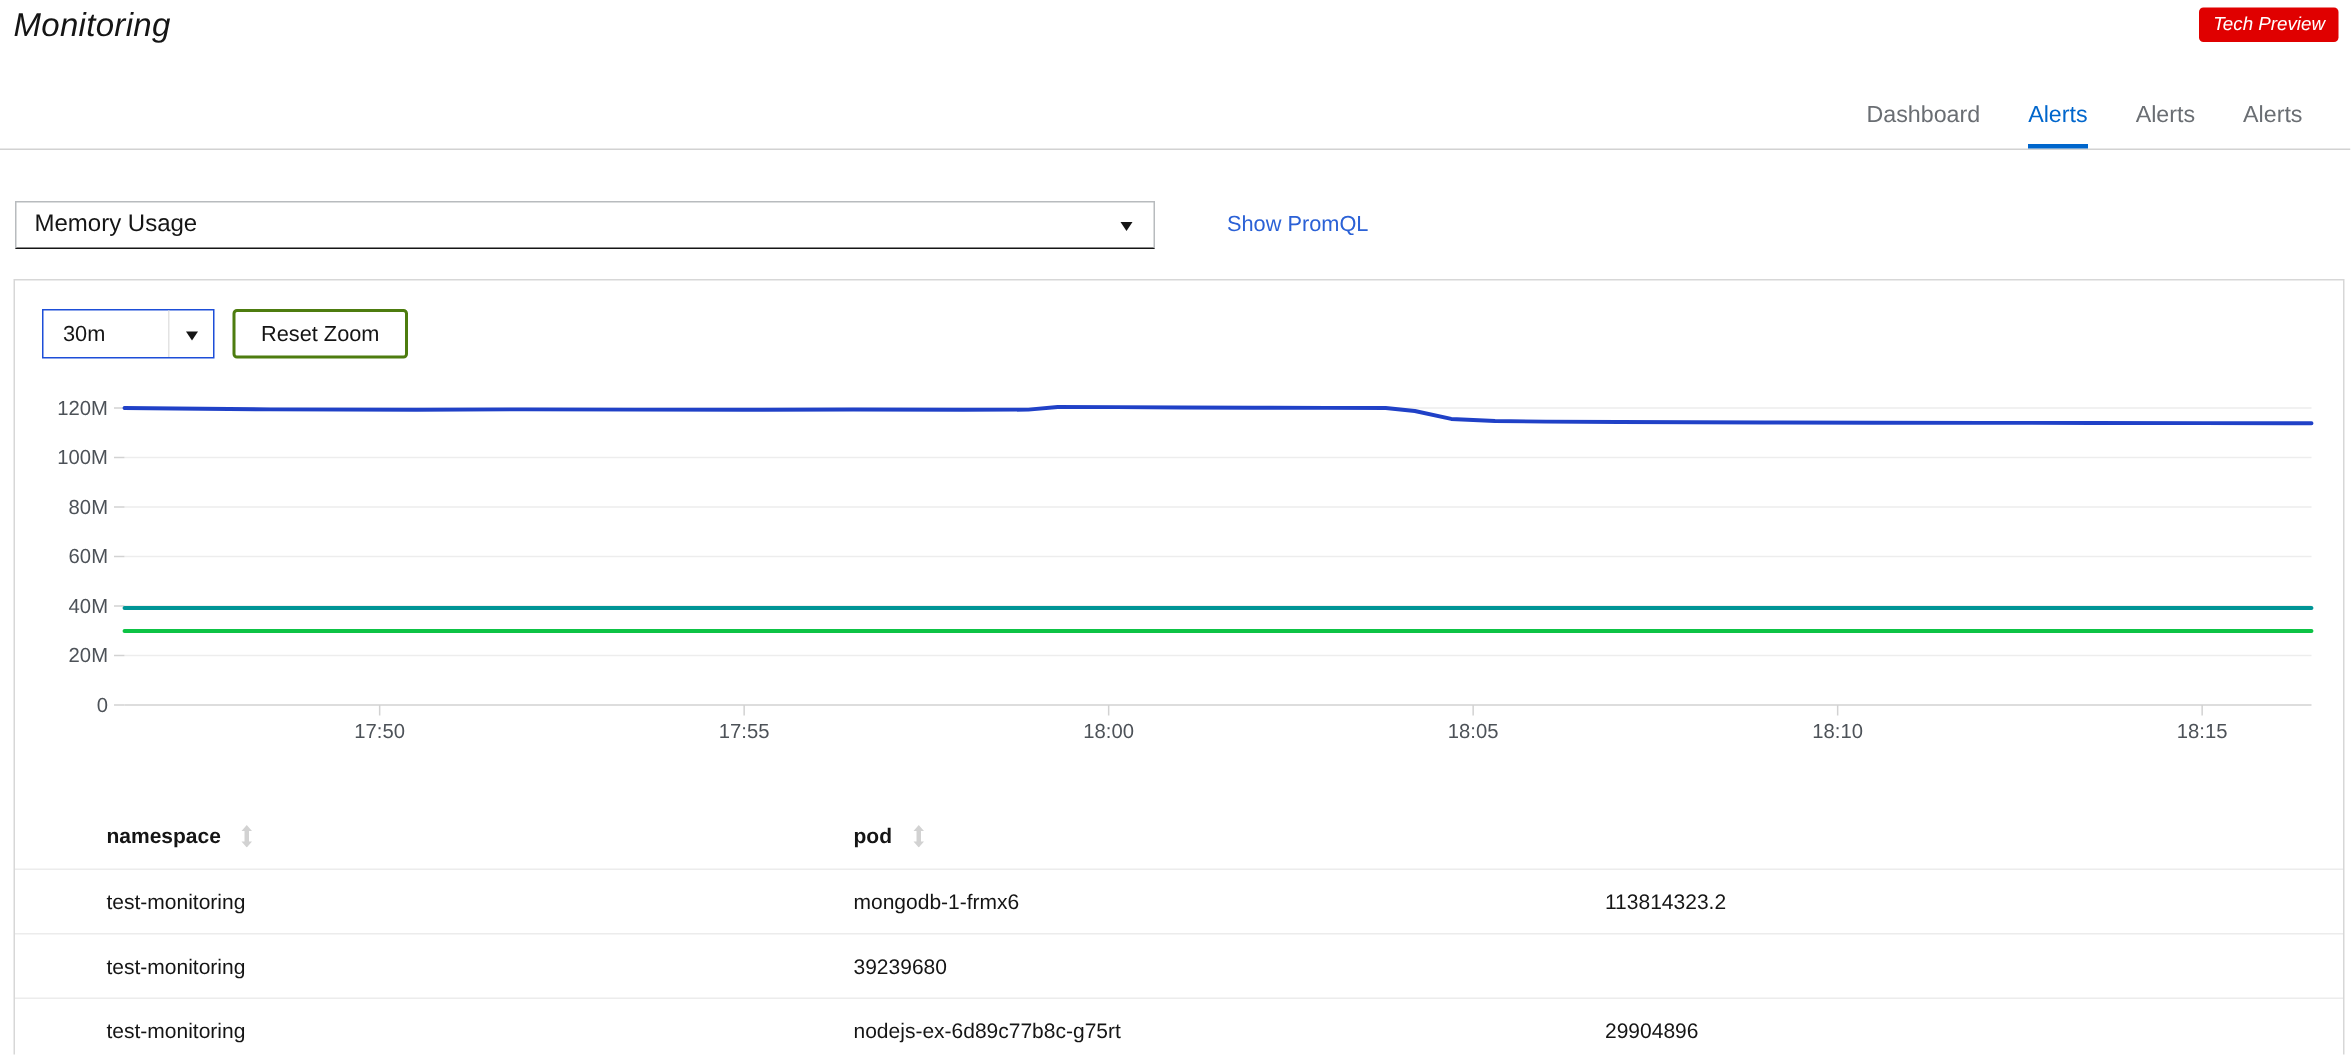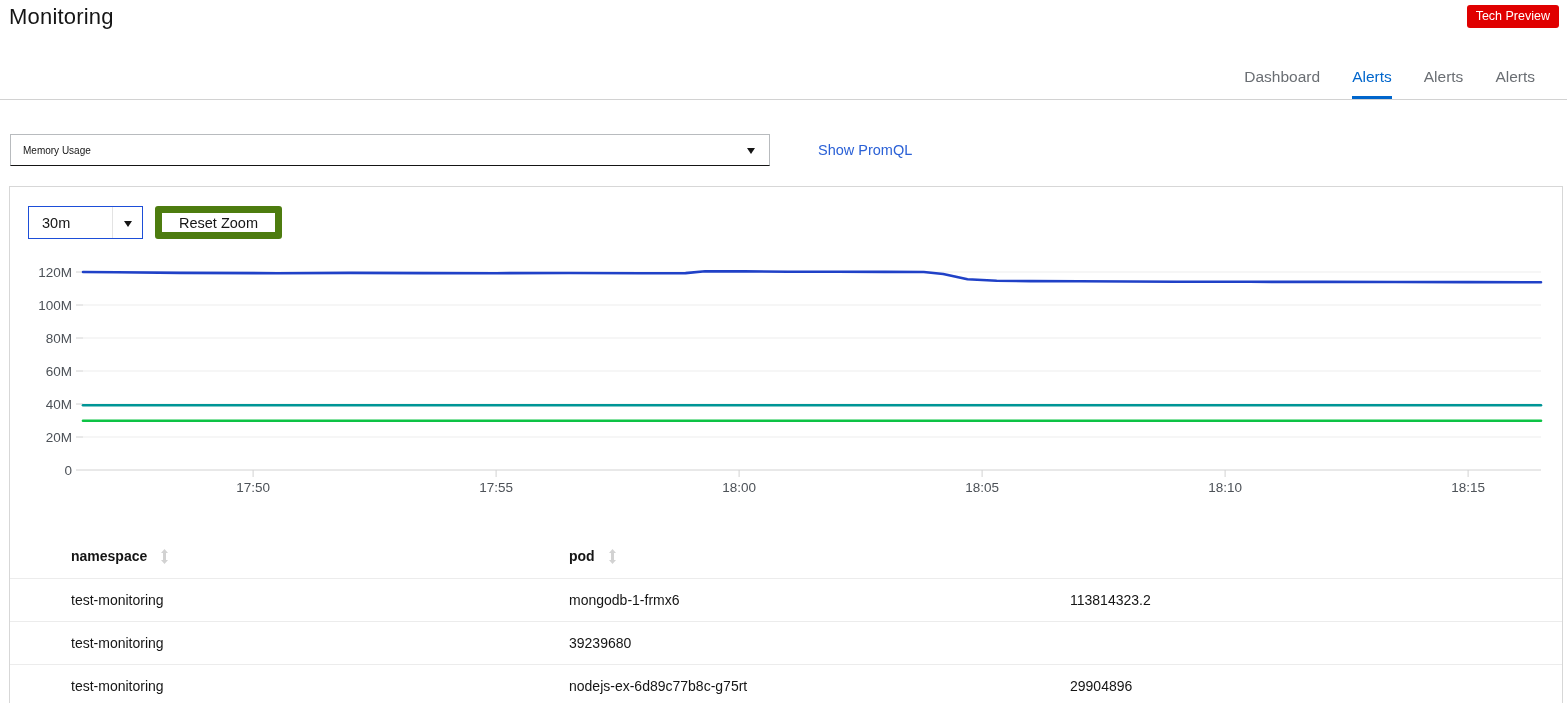--- a/index.html
+++ b/index.html
@@ -1,50 +1,50 @@
 <!DOCTYPE html>
 <html><head>
 <meta charset="utf-8">
 <style>
   * { margin:0; padding:0; box-sizing:border-box; }
   html,body { width:1567px; height:703px; overflow:hidden; background:#fff;
     font-family:"Liberation Sans", sans-serif; color:#151515; }
 
   
-  .hdr { position:relative; padding:4px 0 0 9px; height:44px; }
+  .hdr { position:relative; padding:4px 0 0 9px; height:44px;font-style:italic; }
   .hdr h1 { font-size:22px; font-weight:500; letter-spacing:.2px; }
   .badge { position:absolute; top:5px; right:8px; background:#e00000; color:#fff;
     font-size:12.5px; padding:5px 9px; border-radius:3px; line-height:1; }
 
   
   .tabs { margin-top:24px; border-bottom:1px solid #d2d2d2; padding-left:10px;
     display:flex; height:32px;justify-content:flex-end; }
   .tab { font-size:15.5px; color:#6a6e73; margin-right:32px; padding-bottom:10px;
     border-bottom:3px solid transparent; cursor:pointer; white-space:nowrap; }
   .tab.active { color:#0066cc; border-bottom-color:#0066cc; }
 
   
   .queryrow { display:flex; align-items:center; margin:34px 0 0 10px; }
   .bigselect { position:relative; width:760px; height:32px; background:#fff;
     border:1px solid #b8bbbe; border-bottom:1px solid #151515;
-    font-size:10px; display:flex; align-items:center; padding:0 34px 0 12px; cursor:pointer; }
+    font-size:16px; display:flex; align-items:center; padding:0 34px 0 12px; cursor:pointer; }
   .bigselect .caret { position:absolute; right:14px; top:13px; }
   .caret { width:0; height:0; border-left:4.5px solid transparent;
     border-right:4.5px solid transparent; border-top:6px solid #151515; display:inline-block; }
   .promql { margin-left:48px; color:#2b61d6; font-size:14.5px; text-decoration:none; cursor:pointer; }
 
   
   .panel { margin:20px 4px 0 9px; border:1px solid #d7d7d7; background:#fff; height:560px; }
   .toolbar { padding:19px 0 0 18px; display:flex; align-items:center; }
   .spanselect { position:relative; width:115px; height:33px; border:1px solid #1d4ed8;
     display:flex; align-items:center; font-size:14.5px; padding-left:13px; cursor:pointer; background:#fff; }
   .spanselect .divider { position:absolute; right:29px; top:0; bottom:0; width:1px; background:#e3e3e3; }
   .spanselect .caret { position:absolute; right:10px; top:14px; }
   .resetbtn { margin-left:12px; height:33px; padding:0 17px; background:#fff;
-    border:7px solid #4d7c0f; border-radius:3px; font-size:14.5px; color:#151515;
+    border:2px solid #4d7c0f; border-radius:3px; font-size:14.5px; color:#151515;
     font-family:"Liberation Sans", sans-serif; cursor:pointer; }
   .chartwrap { margin-top:15px; }
   svg text { font-family:"Liberation Sans", sans-serif; }
 
   
   .mtable { margin-top:30px; font-size:14px; }
   .trow { display:grid; grid-template-columns:35px 498px 501px 1fr; align-items:center;
     padding-left:26px; height:43px; border-top:1px solid #ececec; }
   .trow.head { font-weight:bold; border-top:none; height:44px; }
   .hcell { display:flex; align-items:center; gap:13px; cursor:pointer; }

